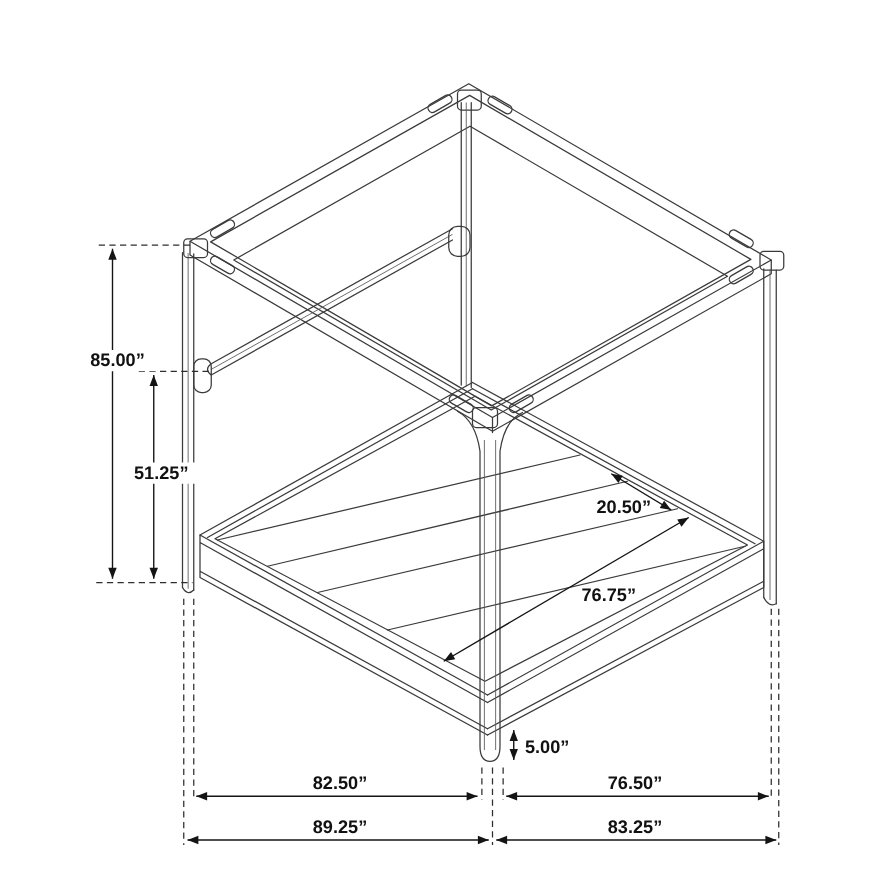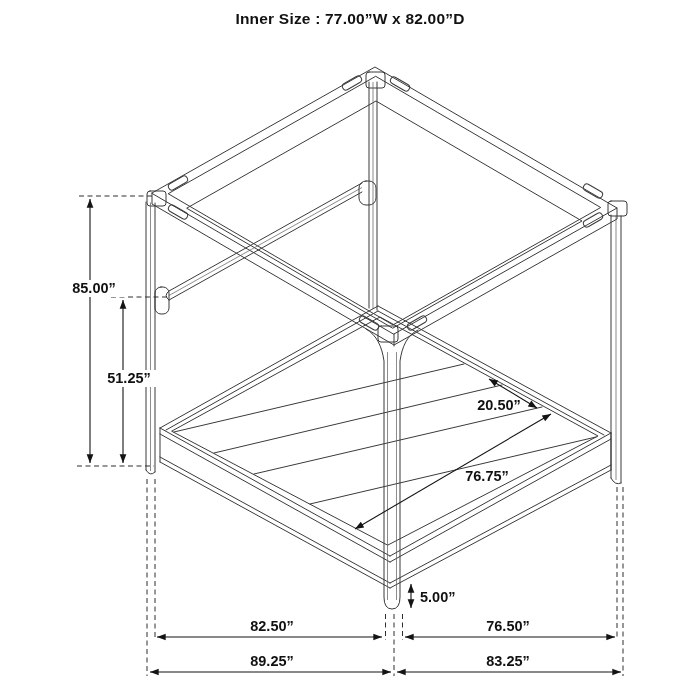--- a/index.html
+++ b/index.html
@@ -12,21 +12,20 @@
   .thin{stroke:#5a5a5a;stroke-width:.7;fill:none;}
   .dim{stroke:#141414;stroke-width:1.1;fill:none;}
   .dashed{stroke:#2e2e2e;stroke-width:1;fill:none;stroke-dasharray:5 3.5;}
   .lbl{font-family:"Liberation Sans", sans-serif;font-size:14.5px;font-weight:bold;fill:#111;}
   .lblbg{fill:#ffffff;}
 </style>
 </head>
 <body>
 
 <div class="frame">
-  <div class="title">Inner Size : 77.00”W x 82.00”D</div>
 
   <svg width="700" height="700" viewBox="0 0 700 700">
     <defs>
       <marker id="arr" viewBox="0 0 10 8" refX="9.6" refY="4" markerWidth="9" markerHeight="7.2" orient="auto-start-reverse">
         <path d="M0.8,0.6 L9.6,4 L0.8,7.4 Z" fill="#141414"></path>
       </marker>
     </defs>
 
     <g>
       <path class="struct" d="M152,193 L375,67 L617,208 L394,334 Z"></path>

